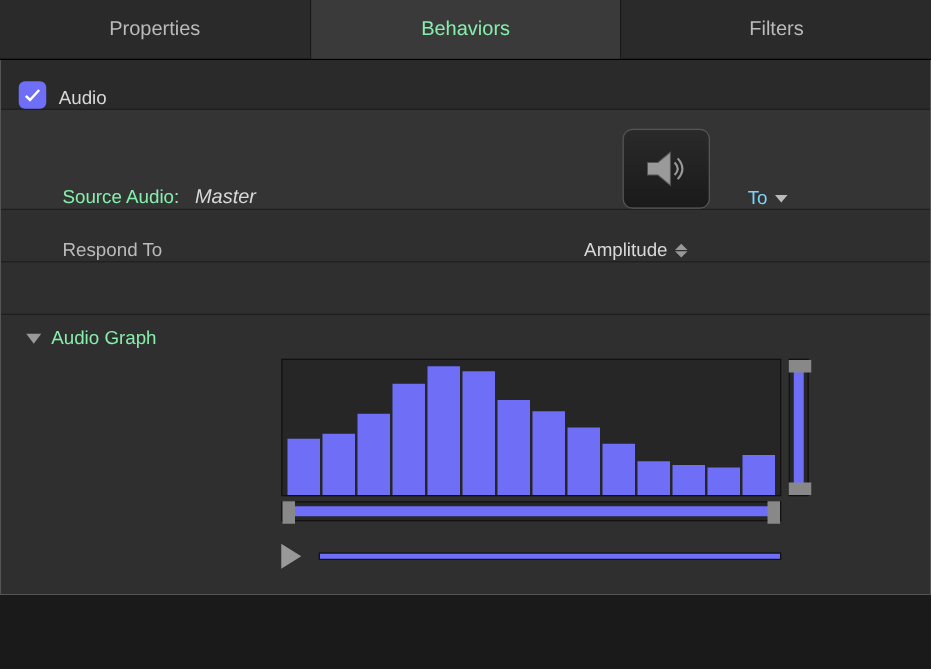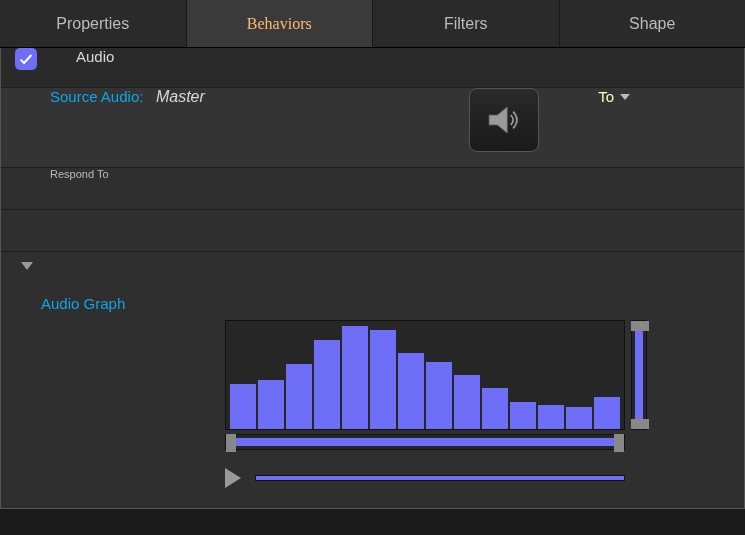--- a/index.html
+++ b/index.html
@@ -2,56 +2,56 @@
 <html><head>
 <meta charset="utf-8">
 <style>
   * { margin: 0; padding: 0; box-sizing: border-box; font-family: -apple-system, "Helvetica Neue", Arial, sans-serif; }
   body { background: #1a1a1a; color: #ccc; font-size: 14px; width: 745px; height: 535px; overflow: hidden; }
 
   
   .tabs { display: flex; height: 48px; background: #2a2a2a; border-bottom: 1px solid #000; }
   .tab { flex: 1; display: flex; align-items: center; justify-content: center; color: #bbb; cursor: pointer; font-size: 16px; border-right: 1px solid #1a1a1a; }
   .tab:last-child { border-right: none; }
-  .tab.active { background: #3a3a3a; color: #fdba74; font-family: Liberation Serif, serif; }
+  .tab.active { background: #3a3a3a; color: #86efac; }
 
   
   .panel { border: 1px solid #555; border-top: none; margin: 0; background: #252525; }
 
   
-  .row { display: flex; align-items: flex-start; padding: 0 14px; border-bottom: 1px solid #1e1e1e; gap: 29px; }
+  .row { display: flex; align-items: flex-end; padding: 0 14px; border-bottom: 1px solid #1e1e1e; }
   .row-header { height: 40px; background: #2a2a2a; }
   .row-source { height: 80px; background: #343434; }
   .row-param { height: 42px; background: #2f2f2f; }
 
   .checkbox { width: 22px; height: 22px; border-radius: 5px; background: #6e6ef7; display: flex; align-items: center; justify-content: center; margin-right: 10px; cursor: pointer; }
   .checkbox svg { width: 16px; height: 16px; stroke: #fff; stroke-width: 3; fill: none; }
 
   .label { color: #d8d8d8; font-size: 15px; }
-  .label-dim { color: #0ea5e9; font-size: 15px; margin-top: 33px; }
+  .label-dim { color: #86efac; font-size: 15px; }
   .value-italic { font-style: italic; color: #d8d8d8; font-size: 16px; }
 
-  .param-label-col { width: 200px; padding-left: 35px; color: #bbb; font-size: 11px; }
+  .param-label-col { width: 200px; padding-left: 35px; color: #bbb; font-size: 15px; }
   .param-value-col { flex: 1; display: flex; justify-content: flex-end; align-items: center; padding-right: 180px; }
   .sel-value { color: #d8d8d8; font-size: 15px; margin-right: 6px; }
   .stepper { display: flex; flex-direction: column; gap: 1px; cursor: pointer; }
   .stepper .tri-up, .stepper .tri-down { width: 0; height: 0; border-left: 5px solid transparent; border-right: 5px solid transparent; }
   .stepper .tri-up { border-bottom: 5px solid #999; }
   .stepper .tri-down { border-top: 5px solid #999; }
 
   .source-label-col { width: 200px; padding-left: 35px; color: #bbb; font-size: 15px; }
   .speaker-well { width: 70px; height: 64px; background: linear-gradient(#2a2a2a,#1a1a1a); border: 1px solid #555; border-radius: 8px; display: flex; align-items: center; justify-content: center; margin-left: auto; margin-right: 30px; }
   .speaker-well svg { width: 40px; height: 40px; }
-  .to-drop { display: flex; align-items: center; color: #fef9c3; font-size: 15px; cursor: pointer; margin-right: 100px; }
+  .to-drop { display: flex; align-items: center; color: #7dd3fc; font-size: 15px; cursor: pointer; margin-right: 100px; }
   .to-drop .chev { margin-left: 6px; }
   .chev { width: 0; height: 0; border-left: 5px solid transparent; border-right: 5px solid transparent; border-top: 6px solid #bbb; }
 
   
   .graph-section { background: #2f2f2f; padding: 10px 14px 20px 14px; }
-  .graph-header { display: flex; padding-left: 6px; margin-bottom: 8px; }
+  .graph-header { display: flex; align-items: center; padding-left: 6px; margin-bottom: 8px; }
   .disclosure { width: 0; height: 0; border-left: 6px solid transparent; border-right: 6px solid transparent; border-top: 8px solid #999; margin-right: 8px; cursor: pointer; }
 
   .graph-area { display: flex; margin-left: 210px; }
   .graph-wrap { position: relative; }
   .bars-box { width: 400px; height: 110px; border: 1px solid #111; background: #262626; display: flex; align-items: flex-end; padding: 0 4px; gap: 2px; }
   .bar { flex: 1; background: #6e6ef7; }
 
   .vslider { width: 16px; height: 110px; margin-left: 6px; position: relative; background: #262626; border: 1px solid #111; }
   .vslider .track { position: absolute; left: 3px; right: 3px; top: 6px; bottom: 6px; background: #6e6ef7; }
   .vslider .thumb { position: absolute; left: -1px; width: 18px; height: 10px; background: #888; }
@@ -69,21 +69,20 @@
   .progress { flex: 1; height: 6px; background: #262626; border: 1px solid #111; position: relative; }
   .progress .fill { position: absolute; top: 0; bottom: 0; left: 0; right: 0; background: #6e6ef7; }
 </style>
 </head>
 <body>
 
 <div class="tabs">
   <div class="tab">Properties</div>
   <div class="tab active">Behaviors</div>
   <div class="tab">Filters</div>
-  <div class="tab">Shape</div>
 </div>
 
 <div class="panel">
 
   <div class="row row-header">
     <div class="checkbox">
       <svg viewBox="0 0 24 24">
           <polyline points="4 13 9 18 20 6"></polyline>
         </svg>
     </div>
@@ -104,20 +103,27 @@
       </svg>
     </div>
     <div class="to-drop">
       <span>To</span>
       <span class="chev"></span>
     </div>
   </div>
 
   <div class="row row-param">
     <div class="param-label-col">Respond To</div>
+    <div class="param-value-col">
+      <span class="sel-value">Amplitude</span>
+      <span class="stepper">
+        <span class="tri-up"></span>
+        <span class="tri-down"></span>
+      </span>
+    </div>
   </div>
 
   <div class="row row-param">
   </div>
 
   <div class="graph-section">
     <div class="graph-header">
       <div class="disclosure"></div>
       <span class="label-dim">Audio Graph</span>
     </div>

